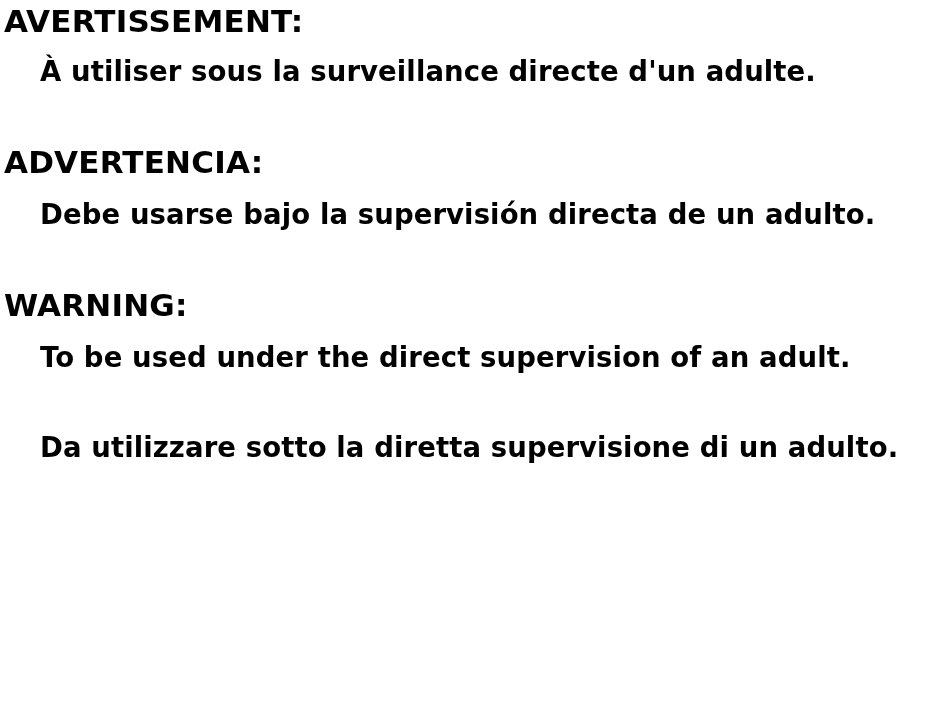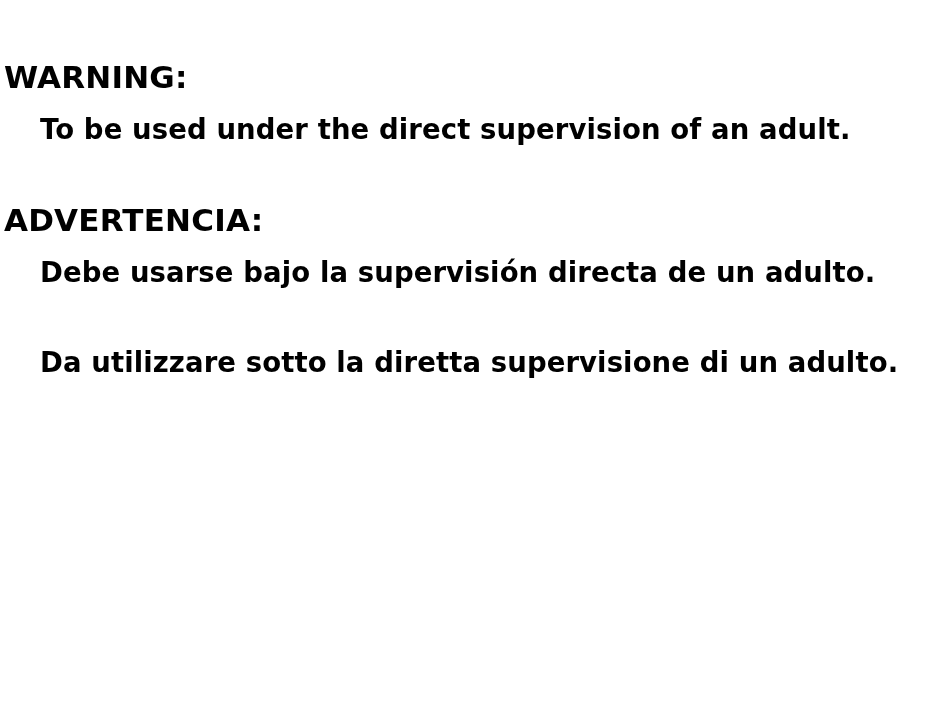--- a/index.html
+++ b/index.html
@@ -55,29 +55,33 @@
 
   .b5 { margin-top: 43px; }
   .b5 .body-line { margin-top: 16px; }
   .b5 .body-line + .body-line { margin-top: 1px; }
 </style>
 </head>
 <body>
 
 <div class="sheet">
 
-
-  <div class="block b2">
-    <div class="heading">WARNING:</div>
-    <div class="body-line">To be used under the direct supervision of an adult.</div>
+  <div class="block b1">
+    <div class="heading">AVERTISSEMENT:</div>
+    <div class="body-line">À utiliser sous la surveillance directe d'un adulte.</div>
   </div>
 
   <div class="block b3">
     <div class="heading">ADVERTENCIA:</div>
     <div class="body-line">Debe usarse bajo la supervisión directa de un adulto.</div>
+  </div>
+
+  <div class="block b2">
+    <div class="heading">WARNING:</div>
+    <div class="body-line">To be used under the direct supervision of an adult.</div>
   </div>
 
   <div class="block b4">
     <div class="body-line">Da utilizzare sotto la diretta supervisione di un adulto.</div>
   </div>
 
 
 </div>
 
 </body></html>

